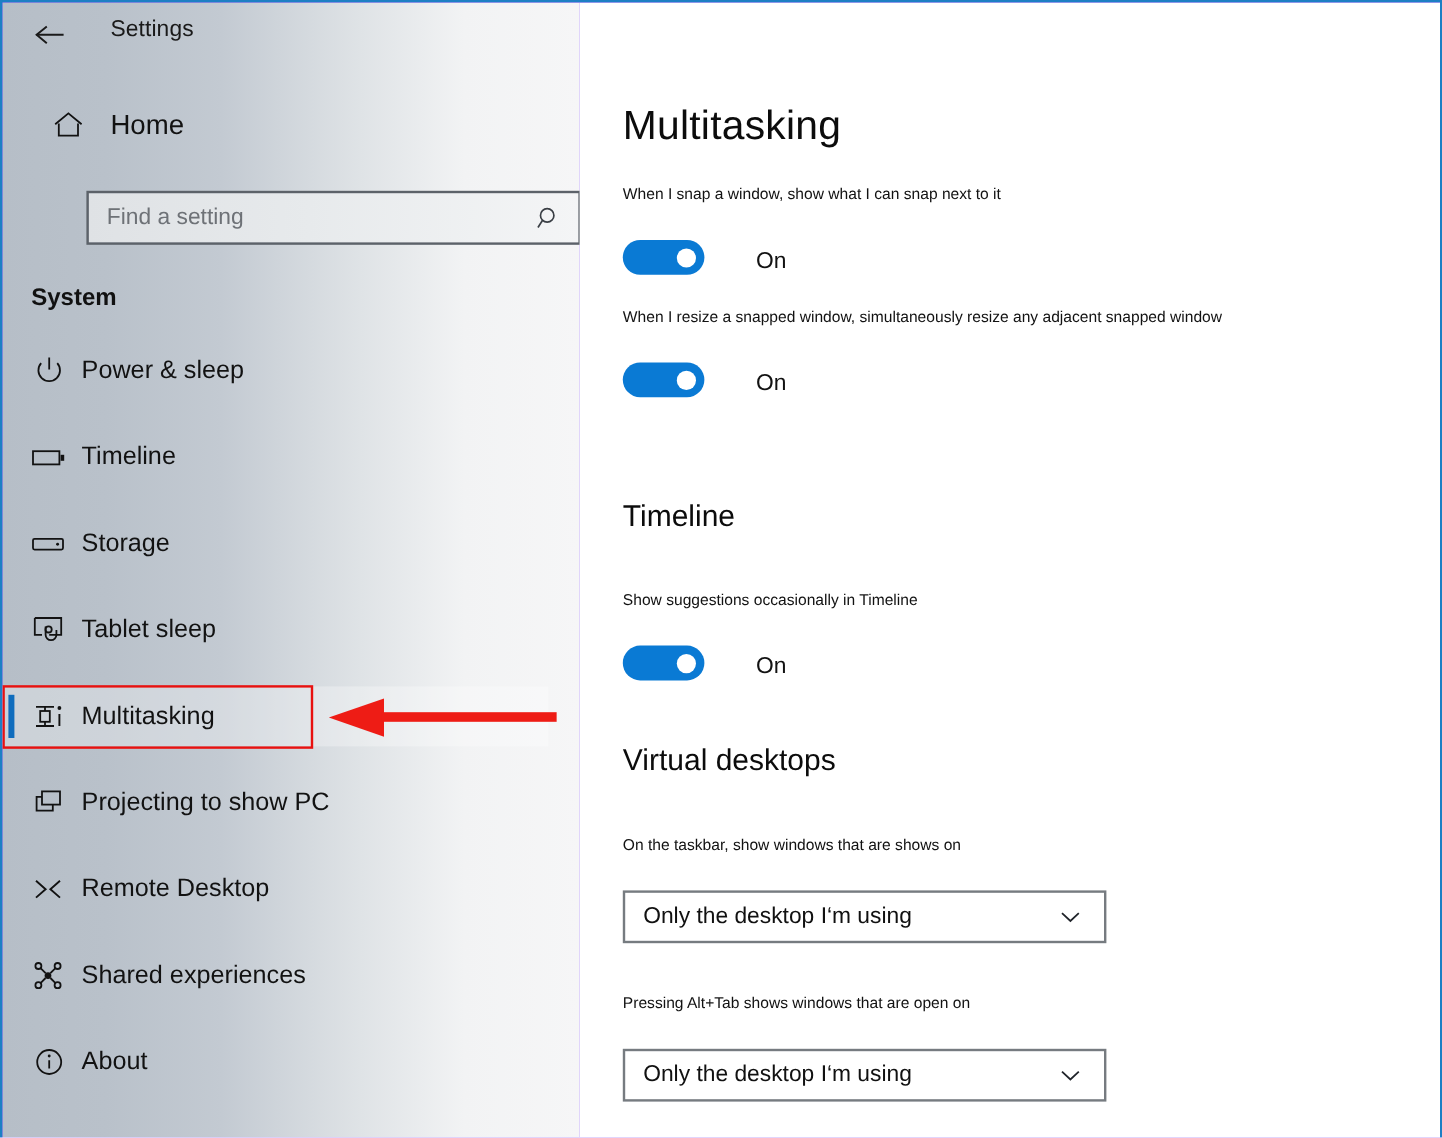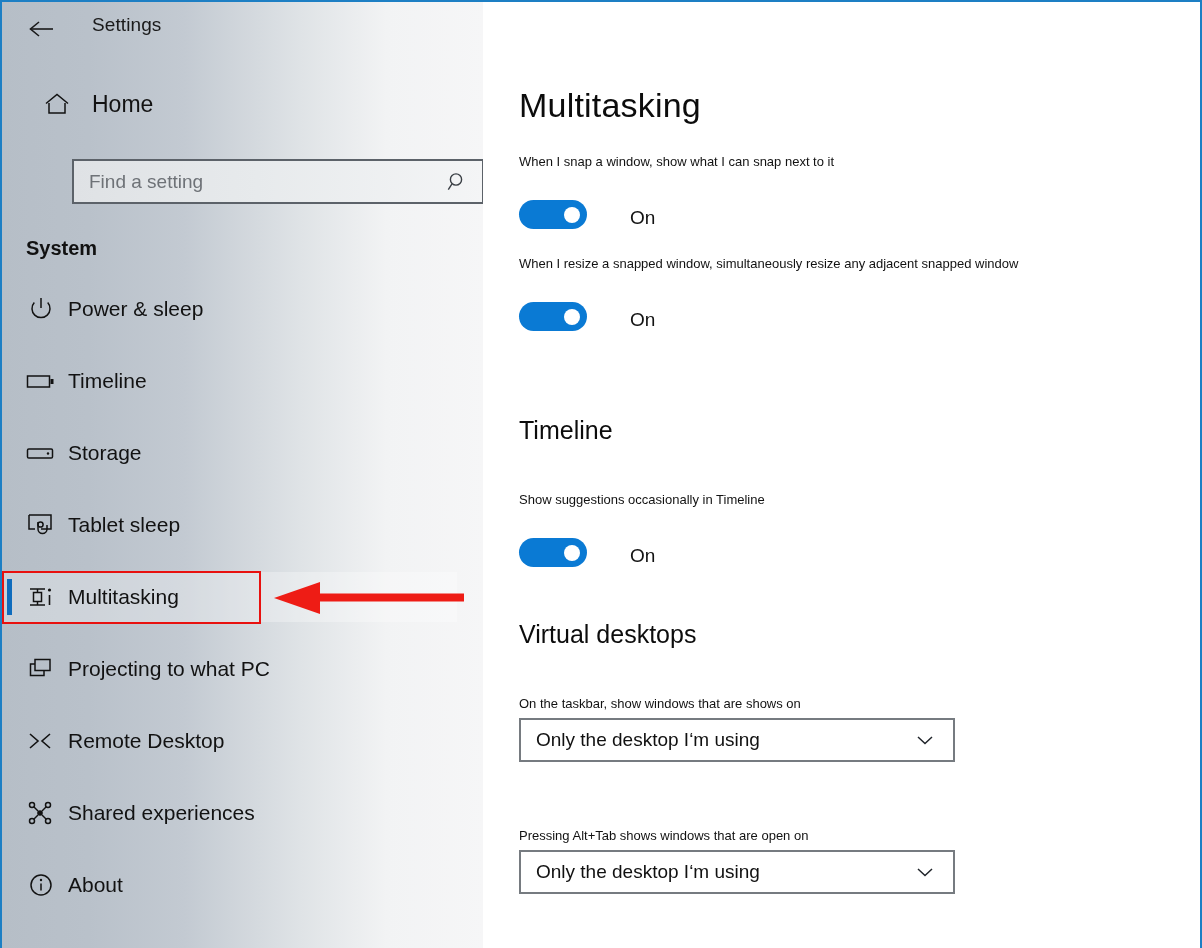--- a/index.html
+++ b/index.html
@@ -282,22 +282,22 @@
     height: 16px;
     border-radius: 50%;
     background: #ffffff;
   }
   .toggle-state {
     margin-left: 19px;
     font-size: 19px;
     color: #121212;
   }
   .dropdown {
-    margin-top: 0;
-    width: 436px;
+    margin-top: 24px;
+    width: 403px;
     height: 44px;
     box-sizing: border-box;
     border: 2px solid #767b80;
     background: #ffffff;
     display: flex;
     align-items: center;
     cursor: default;
   }
   .dropdown .dd-value {
     margin-left: 15px;
@@ -420,21 +420,21 @@
           <span class="nav-label">Multitasking</span>
         </div>
 
         <div class="nav-item">
           <span class="nav-icon">
             <svg width="28" height="24" viewBox="0 0 28 24">
               <rect x="8" y="2.5" width="15" height="11" fill="none" stroke="#121212" stroke-width="1.5"></rect>
               <path d="M8 7 H3.5 V18.5 H17 V13.5" fill="none" stroke="#121212" stroke-width="1.5"></path>
             </svg>
           </span>
-          <span class="nav-label">Projecting to what PC</span>
+          <span class="nav-label">Projecting to show PC</span>
         </div>
 
         <div class="nav-item">
           <span class="nav-icon">
             <svg width="28" height="24" viewBox="0 0 28 24">
               <path d="M3 5 L11 12 L3 19" fill="none" stroke="#121212" stroke-width="1.6"></path>
               <path d="M23 5 L15 12 L23 19" fill="none" stroke="#121212" stroke-width="1.6"></path>
             </svg>
           </span>
           <span class="nav-label">Remote Desktop</span>

